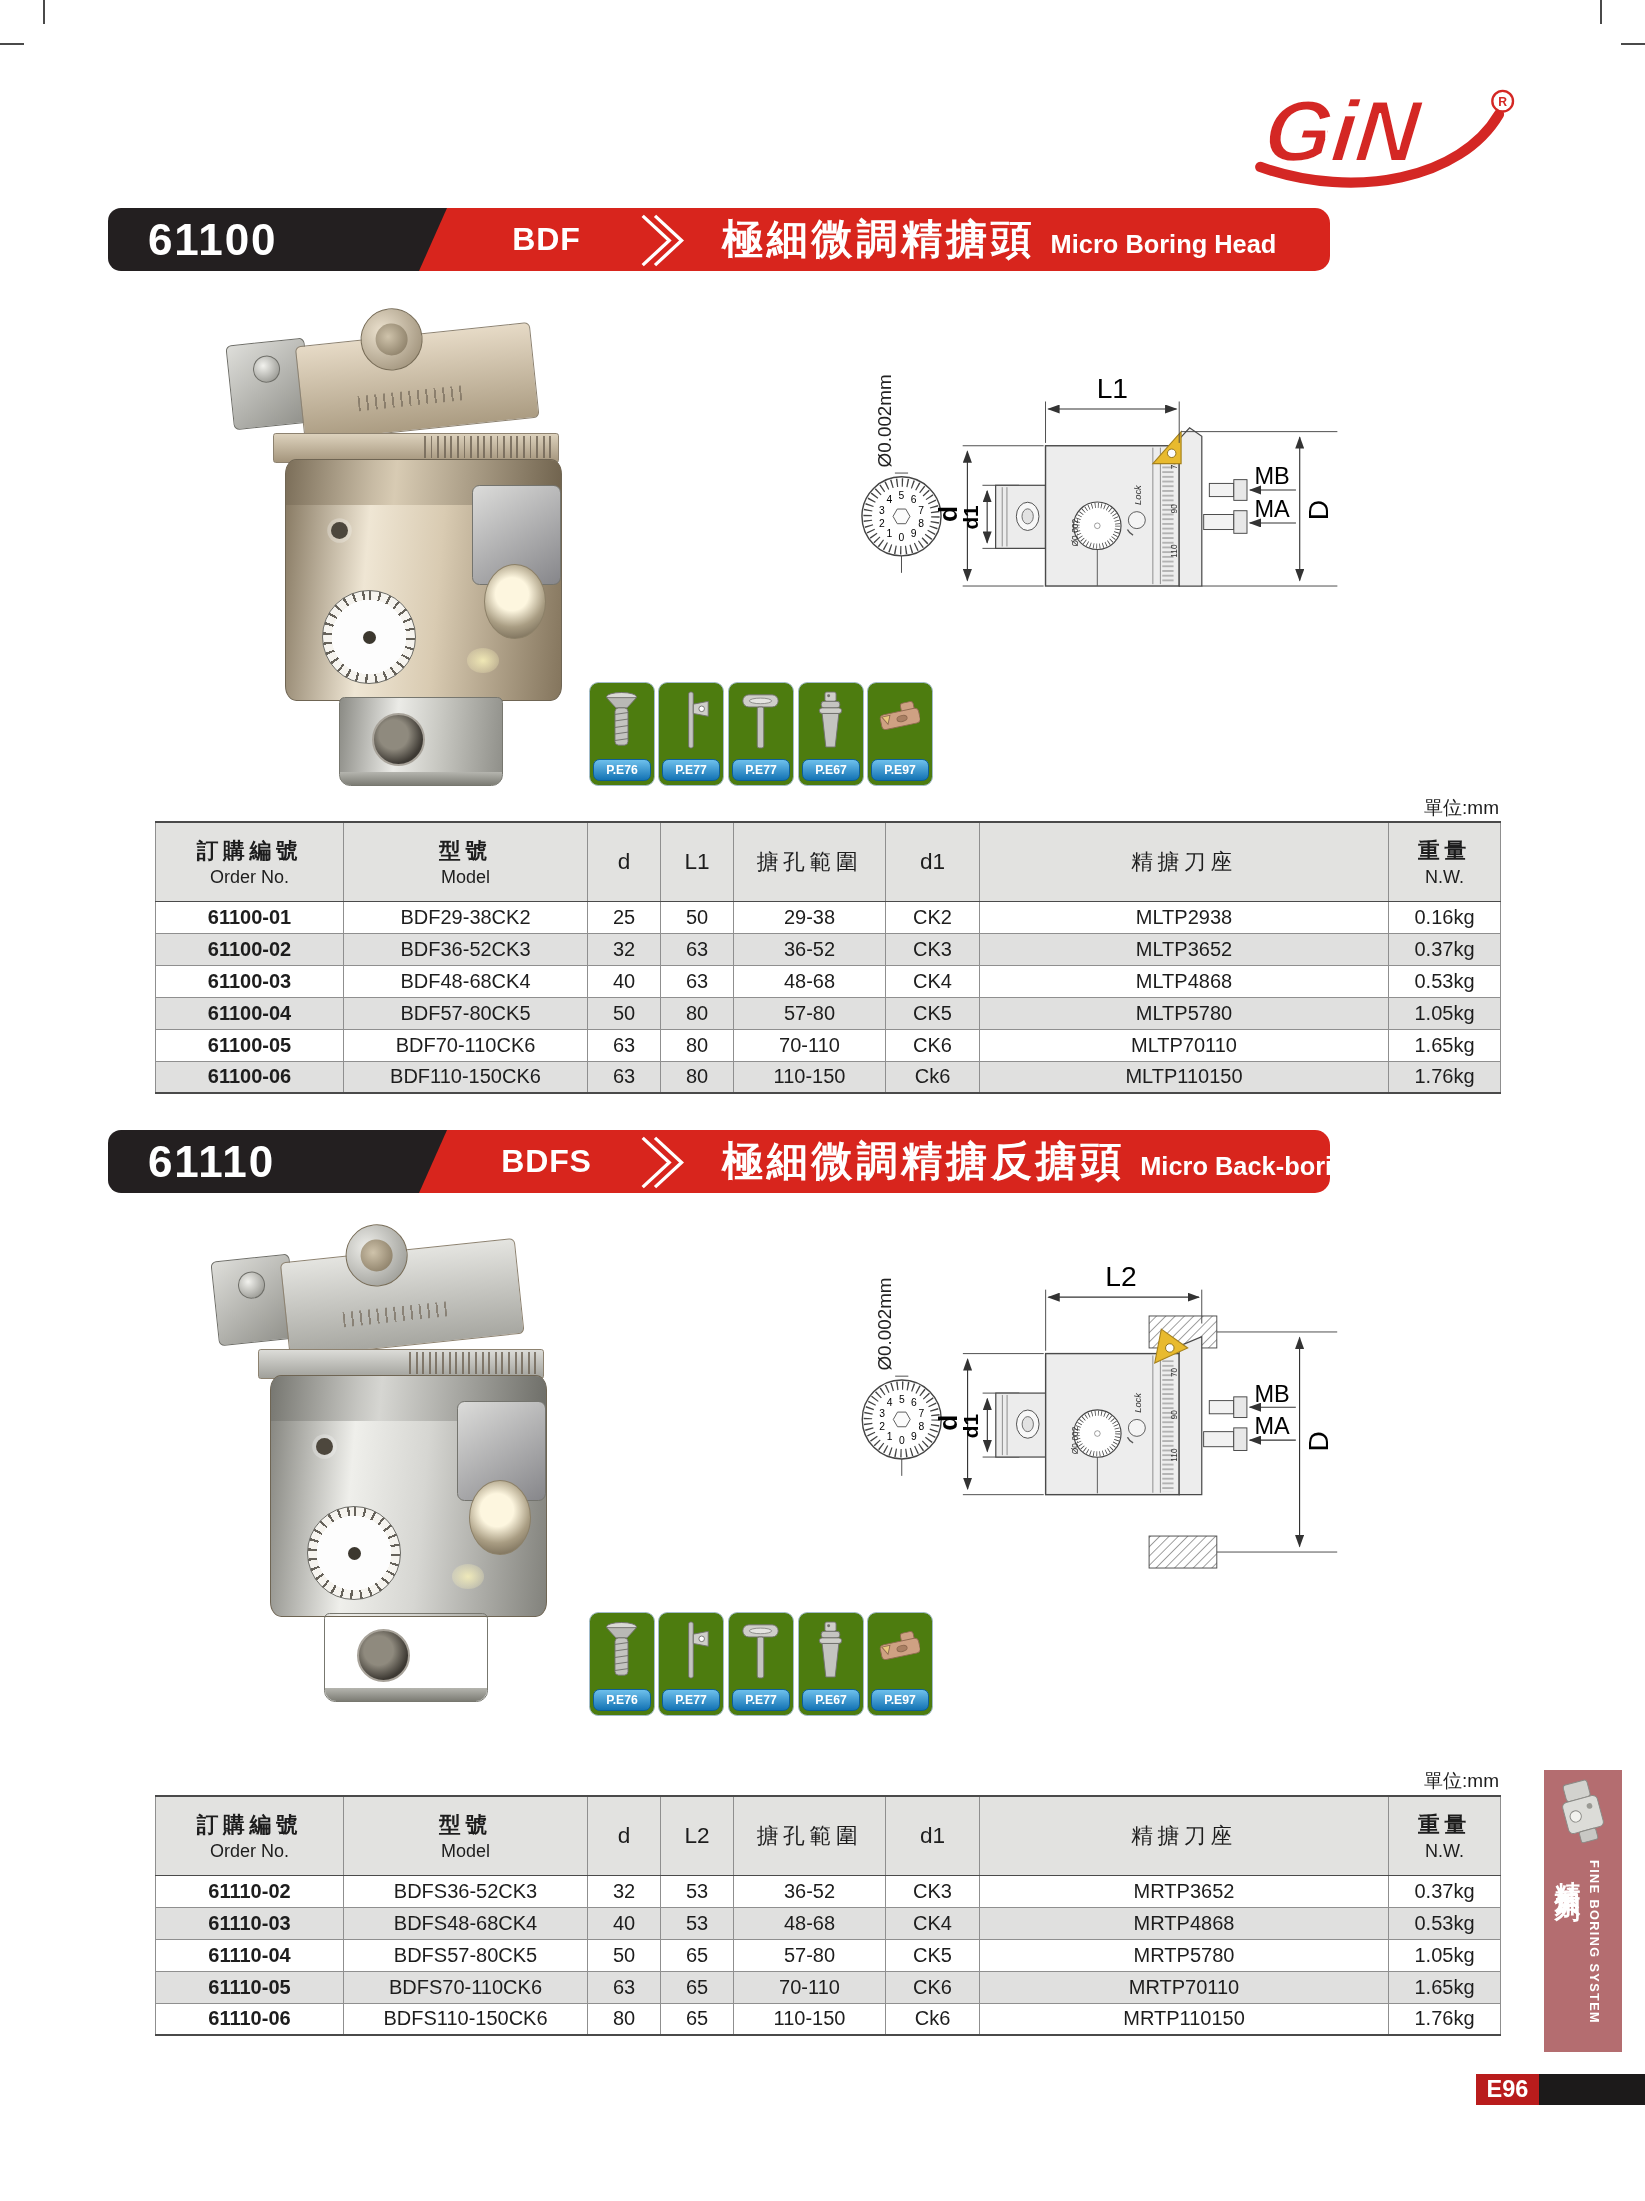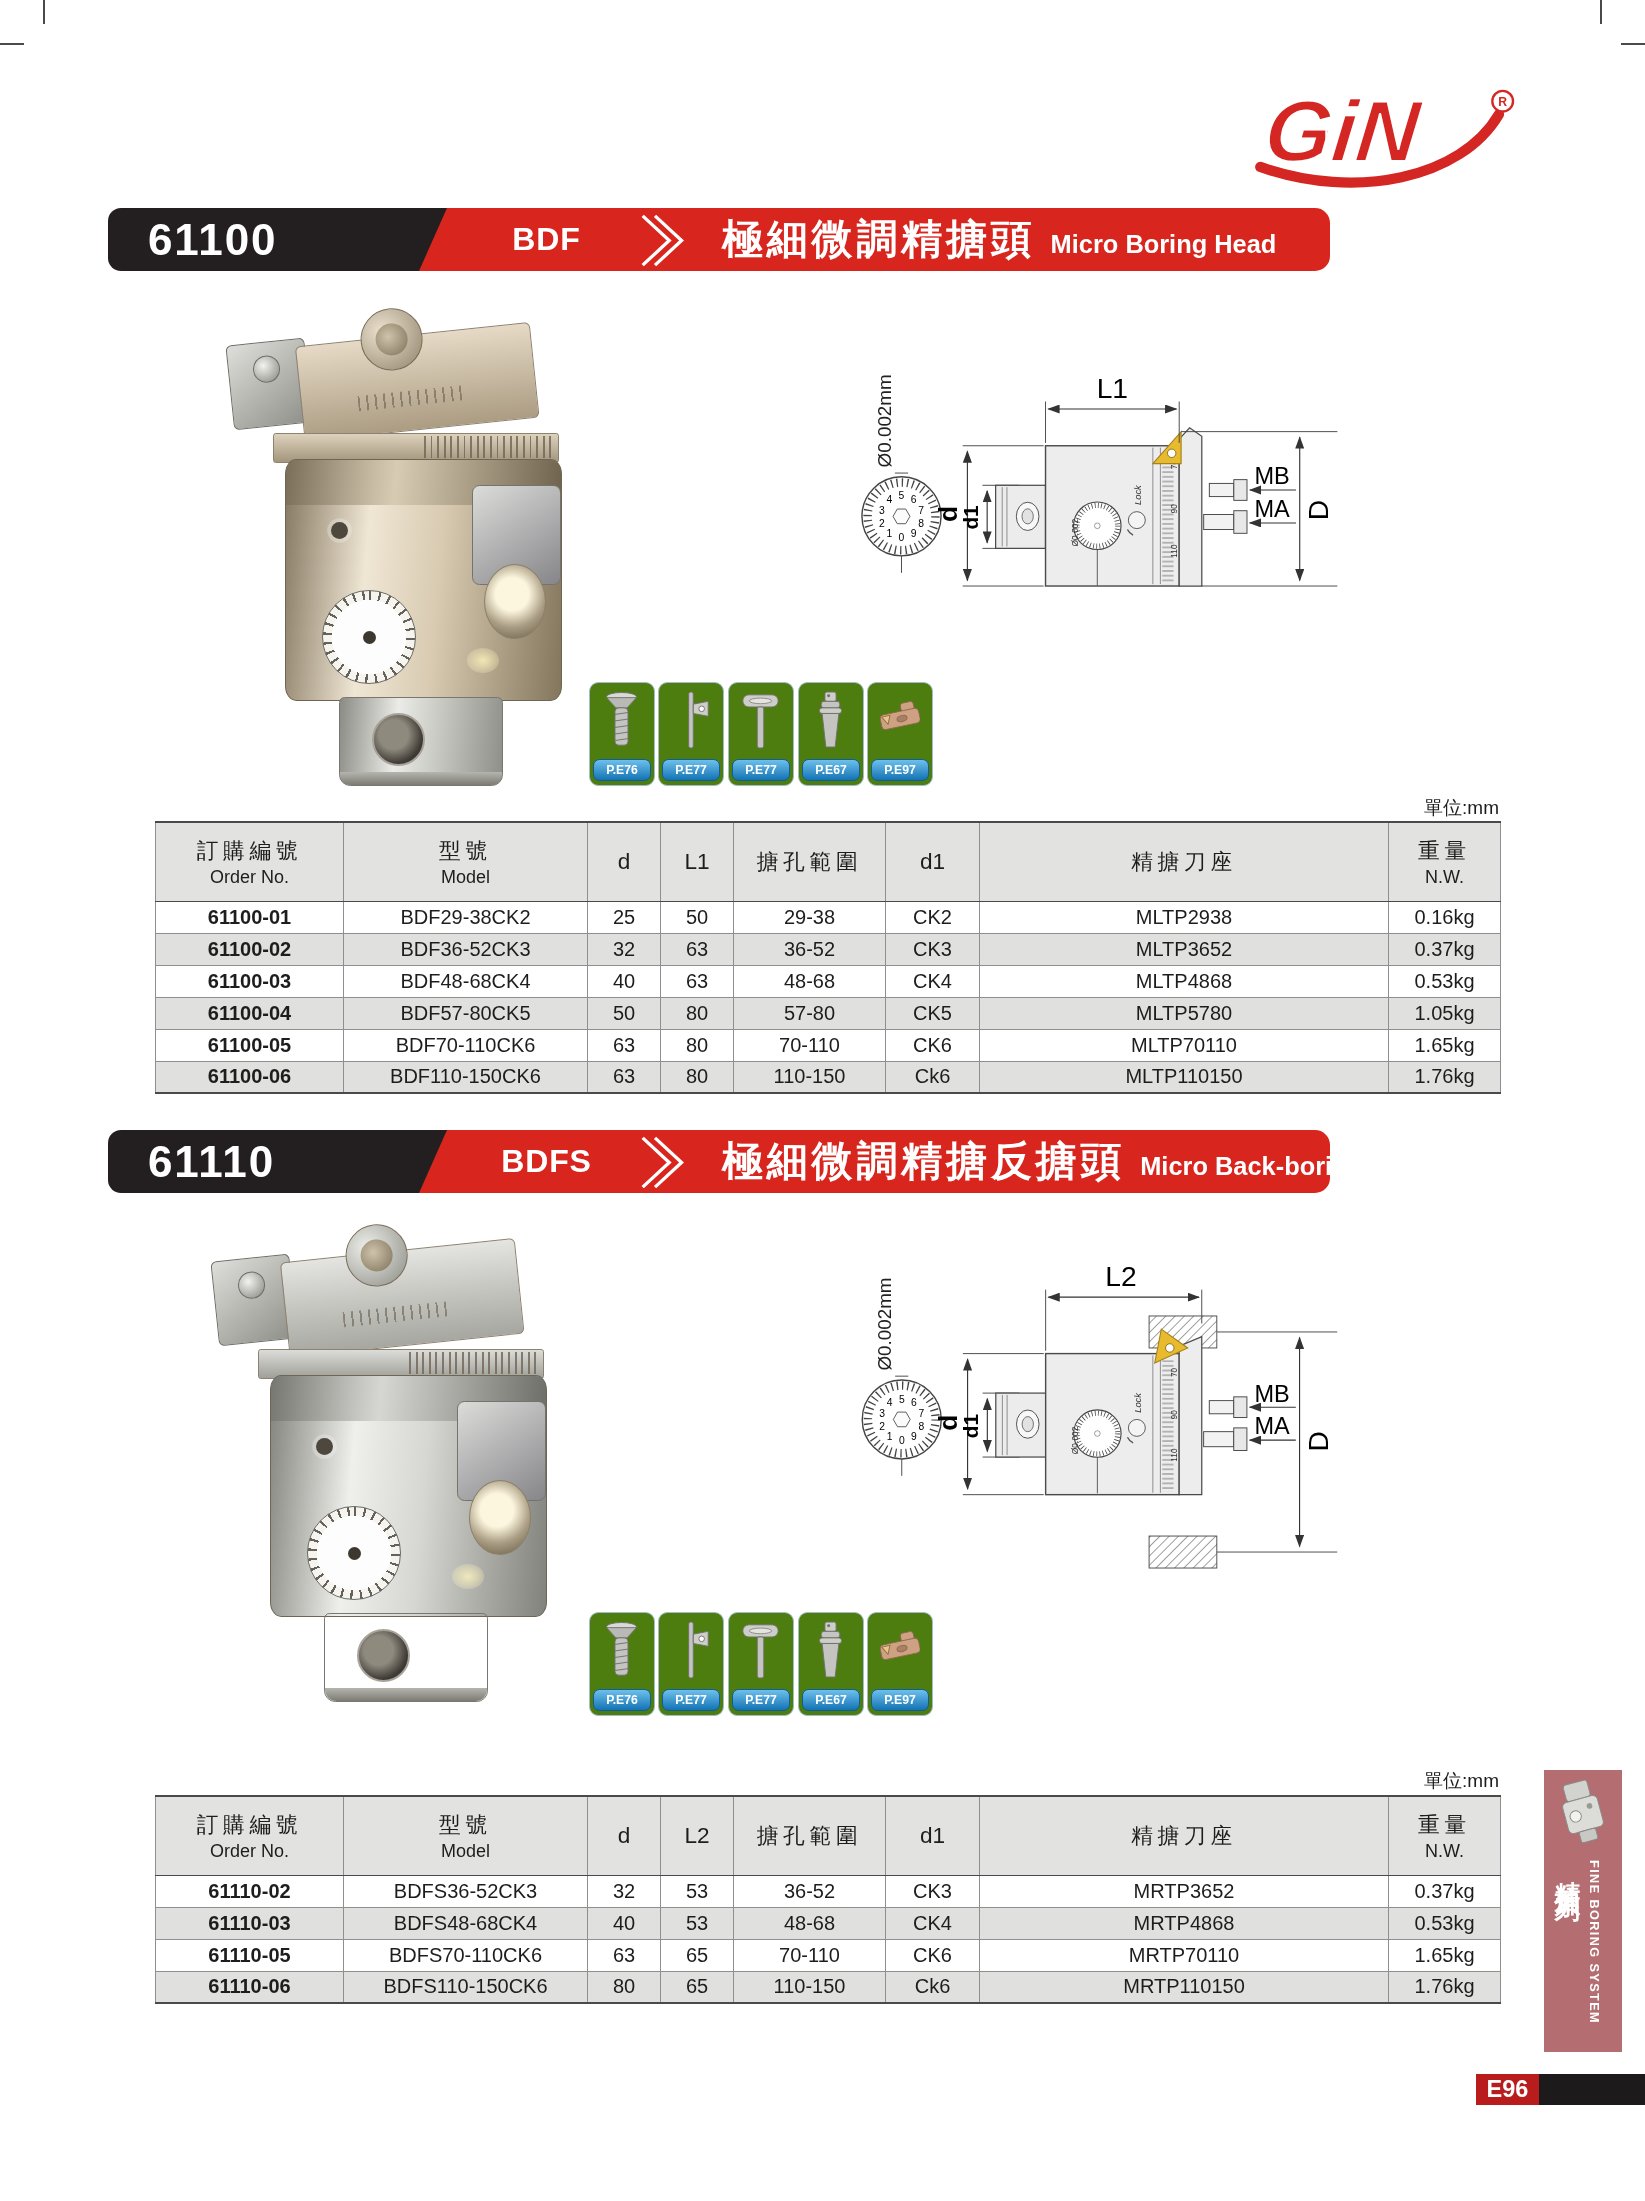--- a/index.html
+++ b/index.html
@@ -25,21 +25,21 @@
   
   table.spec{position:absolute;border-collapse:collapse;table-layout:fixed;width:1344px;background:#fff;
              border-top:2.8px solid #4a4a4a;border-bottom:2.8px solid #4a4a4a;border-left:0.9px solid #8a8a8a;border-right:0.9px solid #8a8a8a;}
   table.spec th,table.spec td{border:0.9px solid #8f8f8f;text-align:center;vertical-align:middle;padding:0;}
   table.spec thead tr{height:79px;background:#e2e2e0;}
   table.spec thead th{border-bottom:1.9px solid #4a4a4a;font-weight:normal;}
   table.spec tbody tr{height:32px;}
   table.spec tbody tr:nth-child(even){background:#e0e0df;}
   table.spec td{font-size:20px;color:#1d1d1d;}
   table.spec td.ord{font-weight:bold;}
-  .h-zh{font-size:21.7px;letter-spacing:4.7px;color:#1d1d1d;}
+  .h-zh{font-size:21.7px;letter-spacing:4.7px;color:#1d1d1d;font-weight:bold;}
   .h-en{font-size:18px;color:#1d1d1d;margin-top:1.9px;}
   .h-big{font-size:22.6px;font-weight:bold;color:#1d1d1d;}
   .unit{position:absolute;width:207px;text-align:right;font-size:19px;color:#1d1d1d;}
 
   
   .acc{position:absolute;width:64px;height:102px;background:#4d7c0f;border:1.4px solid #a3bccb;border-radius:9.4px;}
   .acc svg{position:absolute;left:11.3px;top:5.6px;}
   .acc .lbl{position:absolute;left:2.8px;right:2.8px;bottom:3.8px;height:20px;border-radius:6.6px;
             background:linear-gradient(180deg,#6ec0ec,#1473b4);border:0.9px solid #0d5e97;
             color:#fff;font-size:12.2px;font-weight:bold;text-align:center;line-height:20px;}
@@ -643,20 +643,30 @@
           <td class="ord">61110-03</td>
           <td>BDFS48-68CK4</td>
           <td>40</td>
           <td>53</td>
           <td>48-68</td>
           <td>CK4</td>
           <td>MRTP4868</td>
           <td>0.53kg</td>
         </tr>
         <tr>
+          <td class="ord">61110-04</td>
+          <td>BDFS57-80CK5</td>
+          <td>50</td>
+          <td>65</td>
+          <td>57-80</td>
+          <td>CK5</td>
+          <td>MRTP5780</td>
+          <td>1.05kg</td>
+        </tr>
+        <tr>
           <td class="ord">61110-05</td>
           <td>BDFS70-110CK6</td>
           <td>63</td>
           <td>65</td>
           <td>70-110</td>
           <td>CK6</td>
           <td>MRTP70110</td>
           <td>1.65kg</td>
         </tr>
         <tr>

